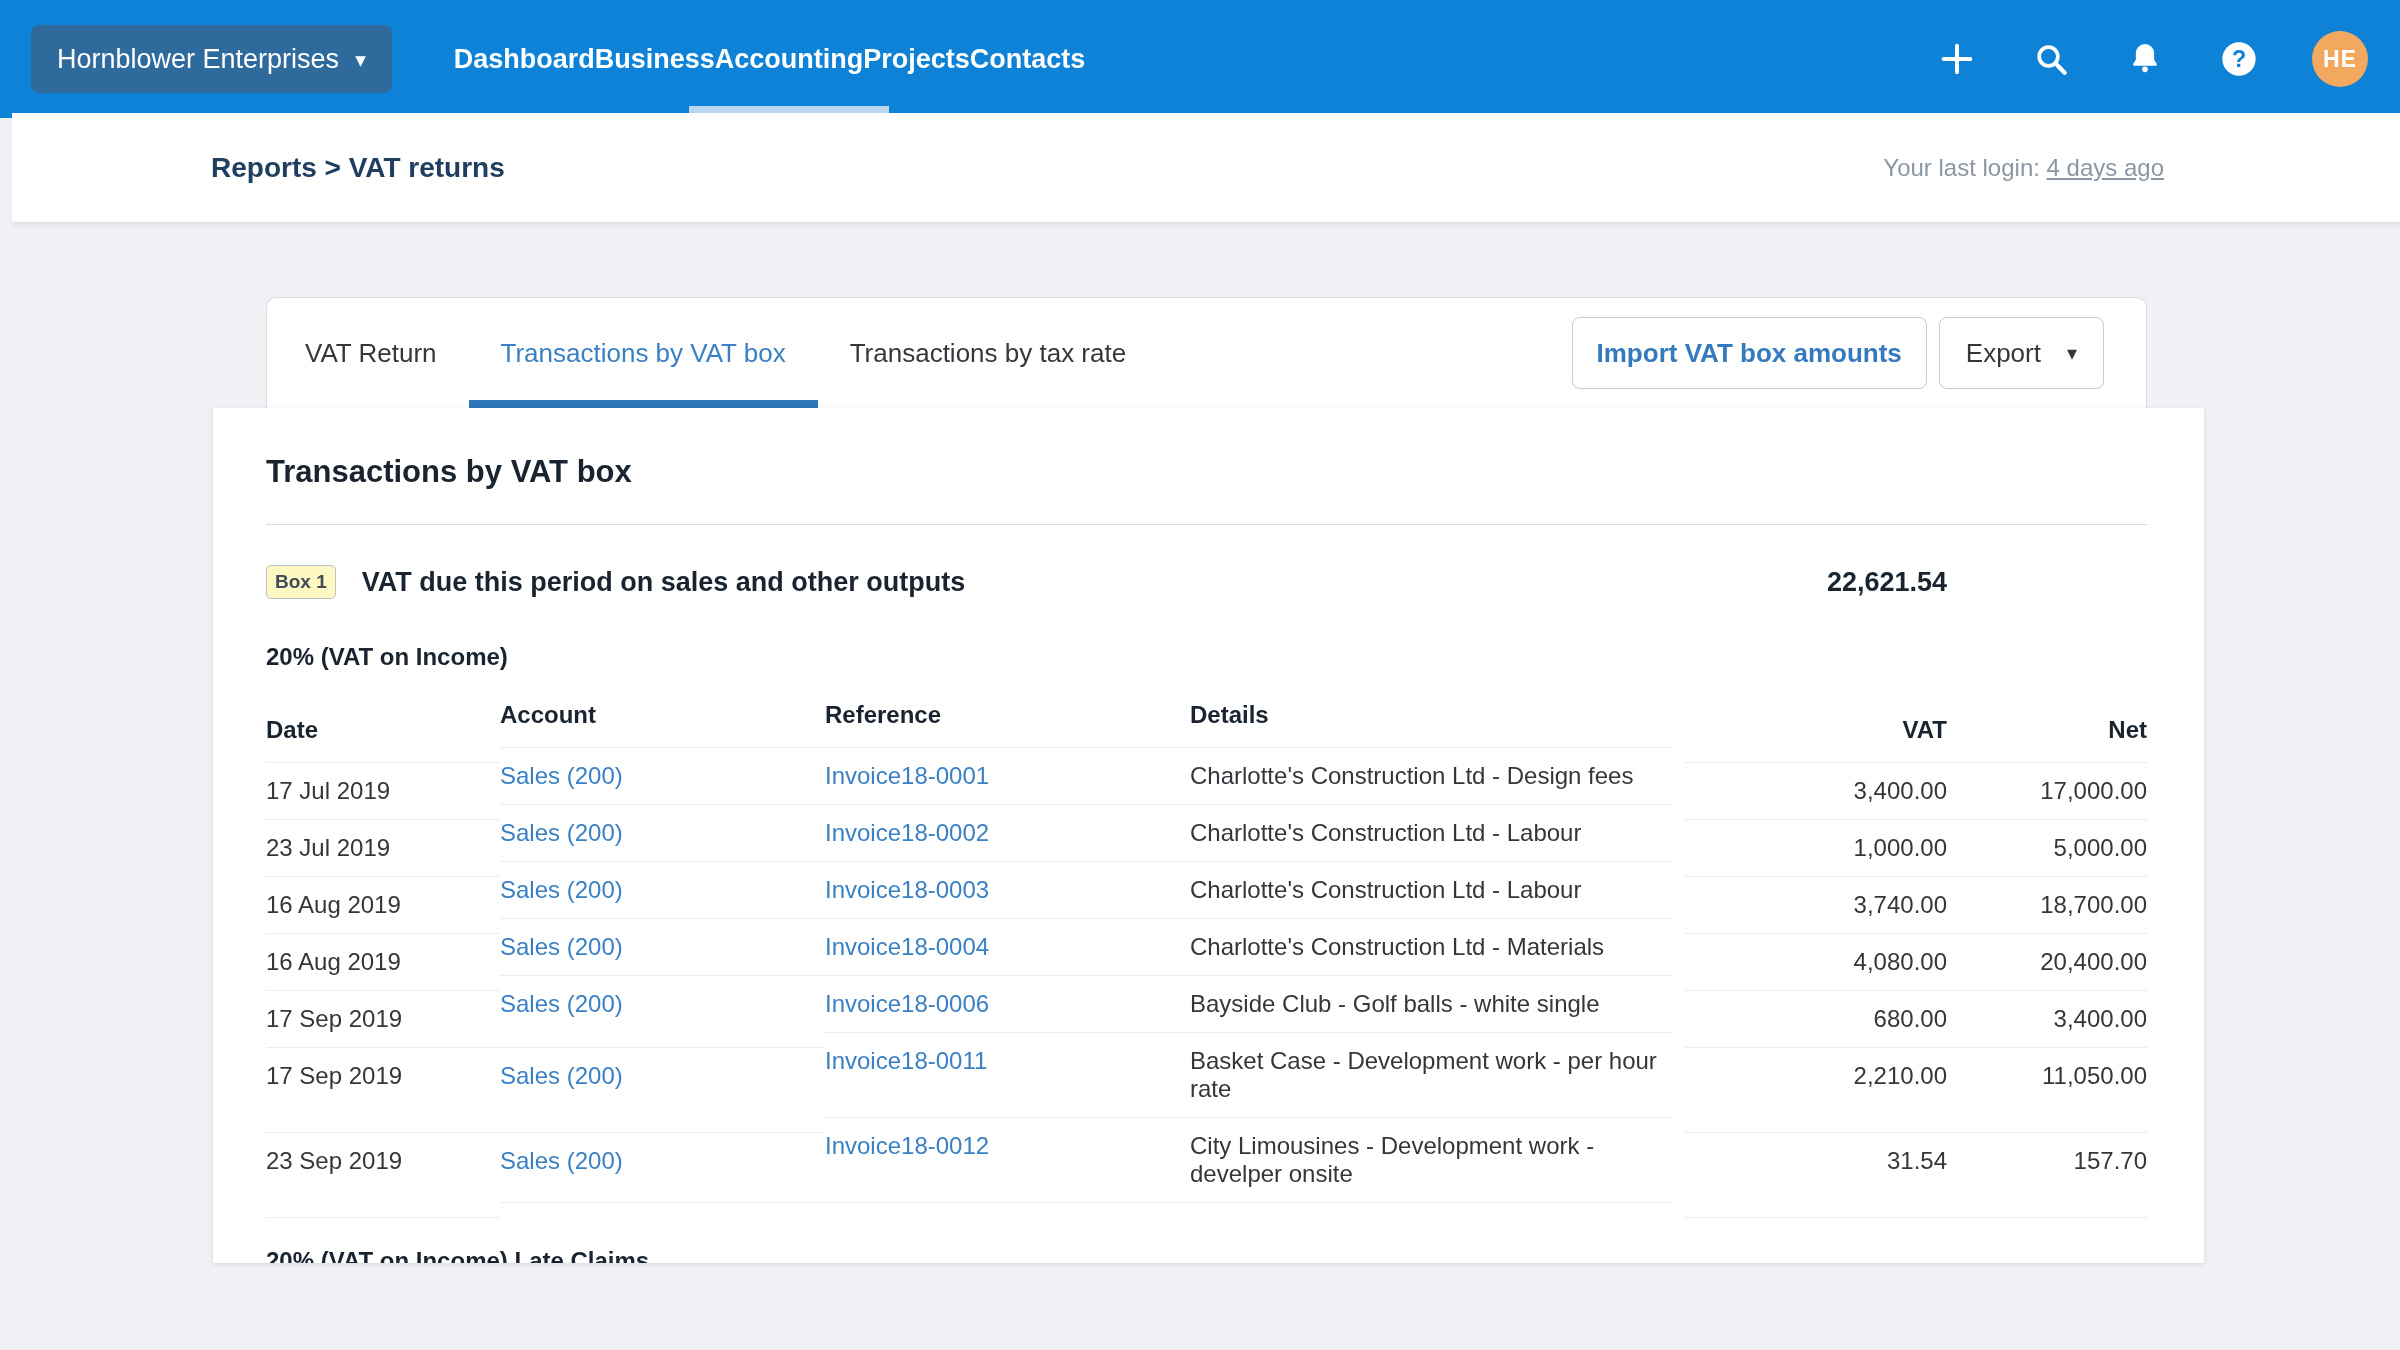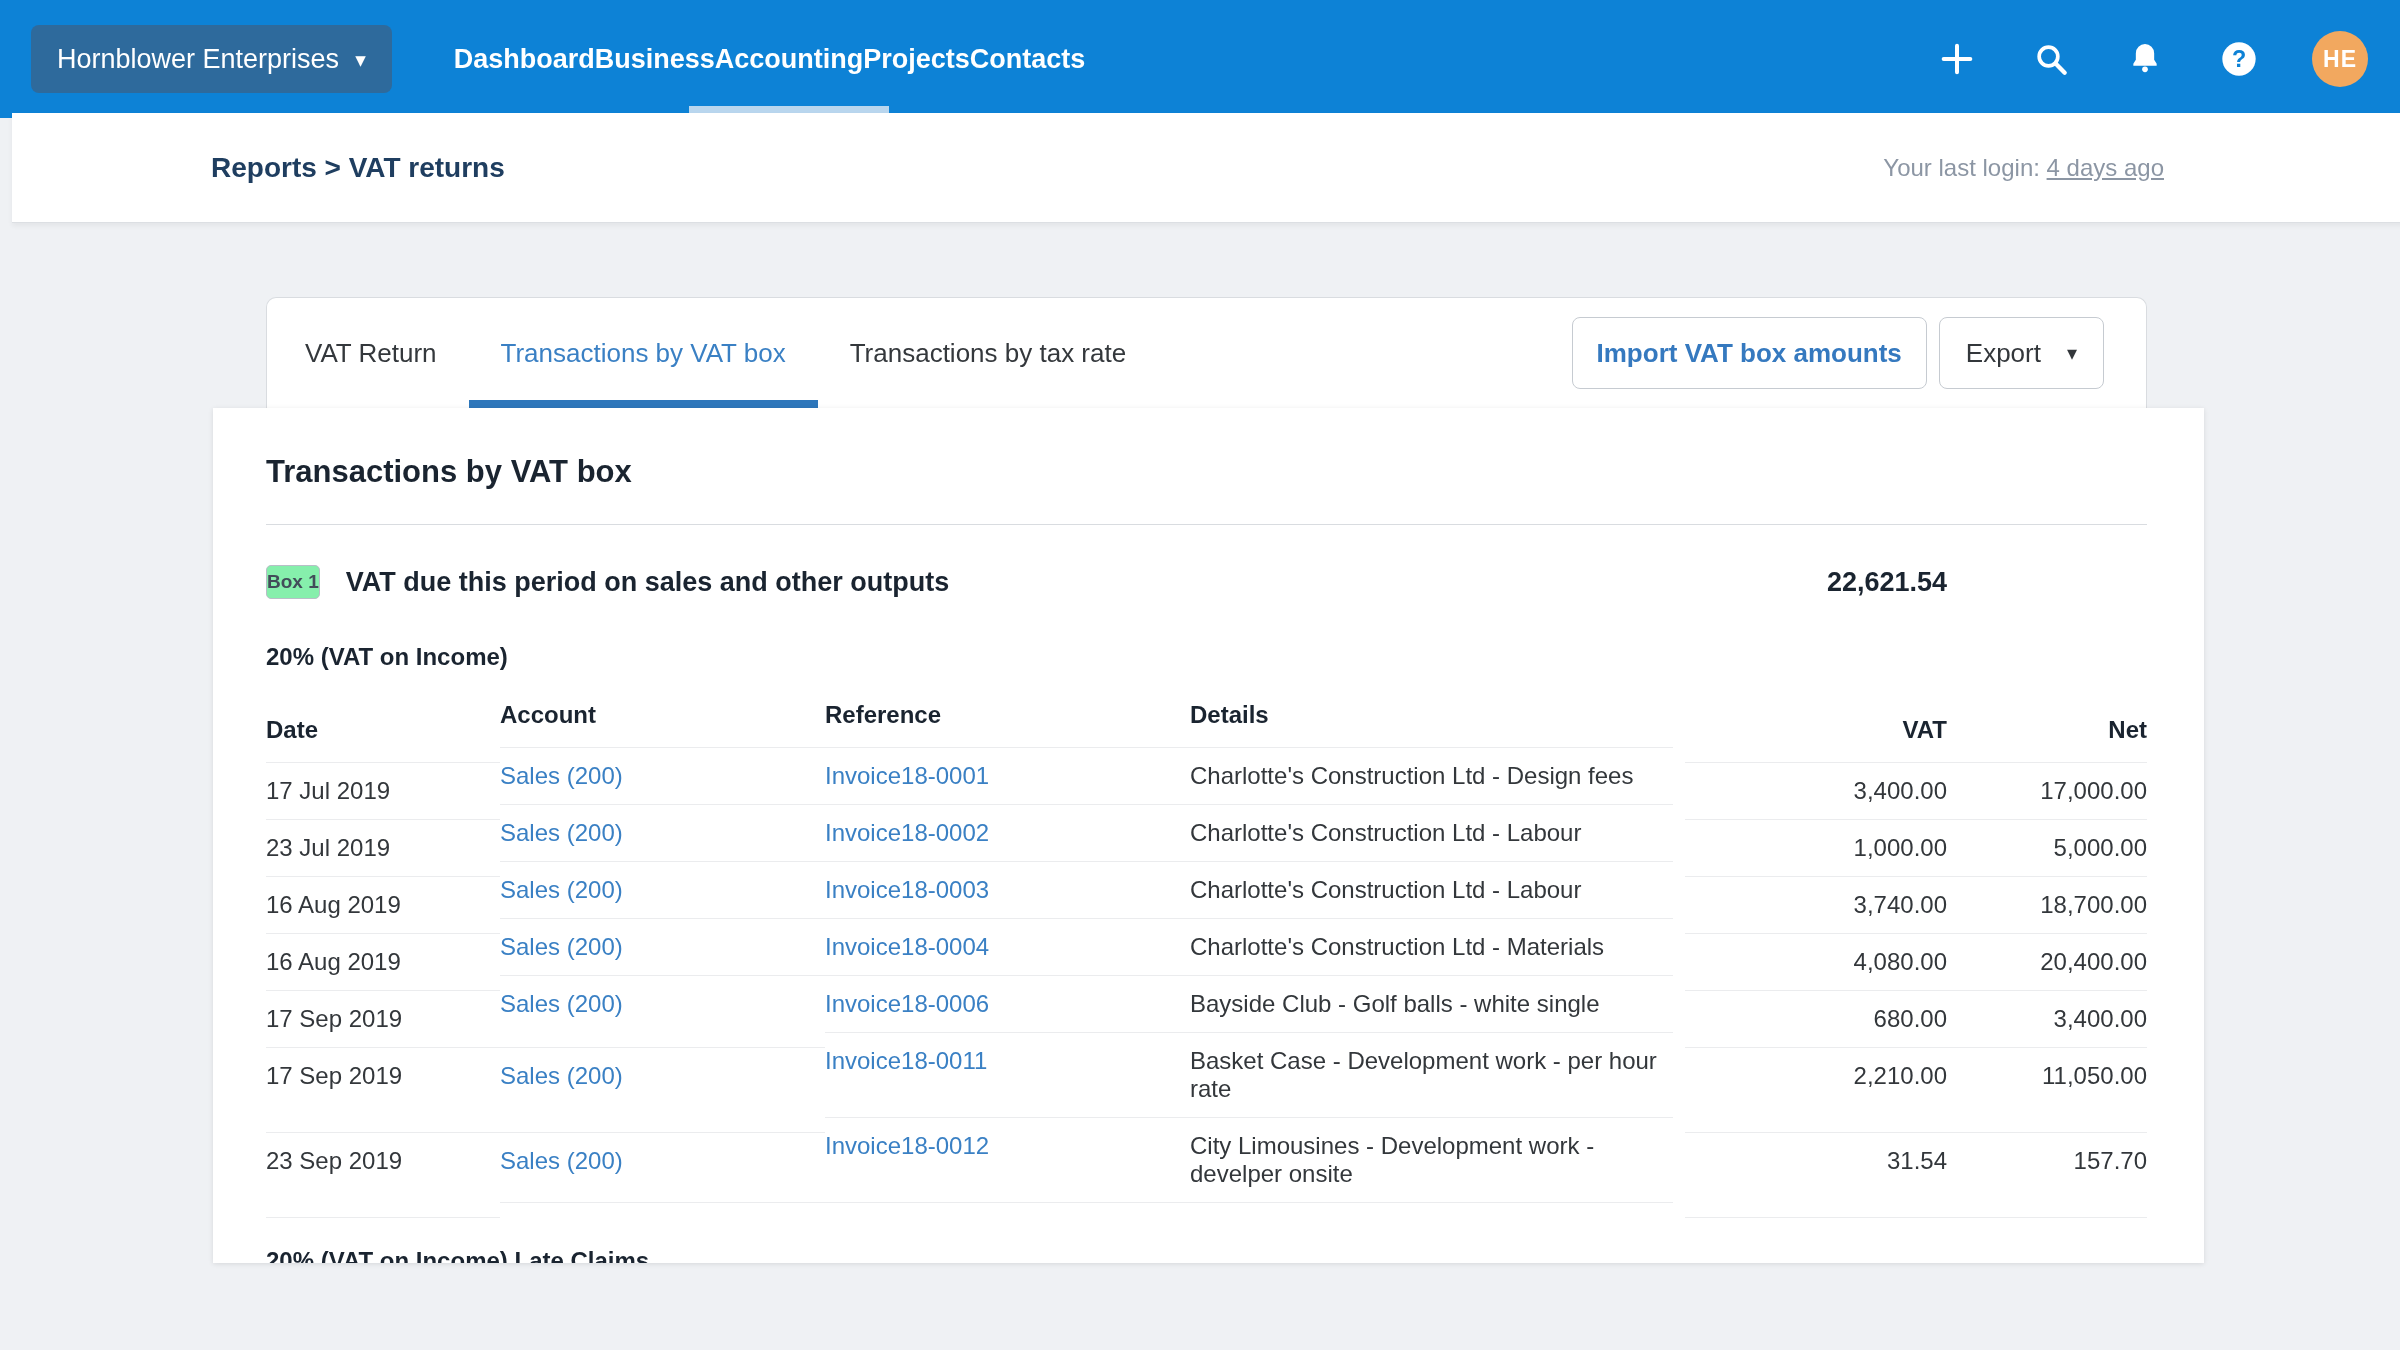--- a/index.html
+++ b/index.html
@@ -78,22 +78,22 @@
   
   .content-card {
     position:absolute; left:213px; top:408px; width:1991px; height:855px;
     background:#fff; box-shadow:0 1px 5px rgba(0,0,0,0.10);
     padding:46px 57px 0 53px; overflow:hidden;
   }
   .report-title { font-size:31px; font-weight:bold; color:#1a2430; }
   .hr { height:1px; background:#d9dce0; margin-top:34px; }
   .box-row { display:flex; align-items:center; margin-top:40px; }
   .badge {
-    font-size:19px; font-weight:bold; color:#424c59; background:#86efac;
-    border:1px solid #b8bfc7; border-radius:5px; padding:5px 0; white-space:nowrap;
+    font-size:19px; font-weight:bold; color:#424c59; background:#fef9c3;
+    border:1px solid #b8bfc7; border-radius:5px; padding:5px 8px; white-space:nowrap;
   }
   .box-label { font-size:27px; font-weight:bold; color:#1a2430; margin-left:26px; }
   .box-total { font-size:27px; font-weight:bold; color:#1a2430; margin-left:auto; margin-right:200px; }
   .section-heading { font-size:24px; font-weight:bold; color:#1a2430; margin-top:44px; }
 
   
   .vtable { margin-top:20px; }
   .thead, .trow {
     display:grid;
     grid-template-columns:234px 325px 365px 483px 12px 262px 200px;

